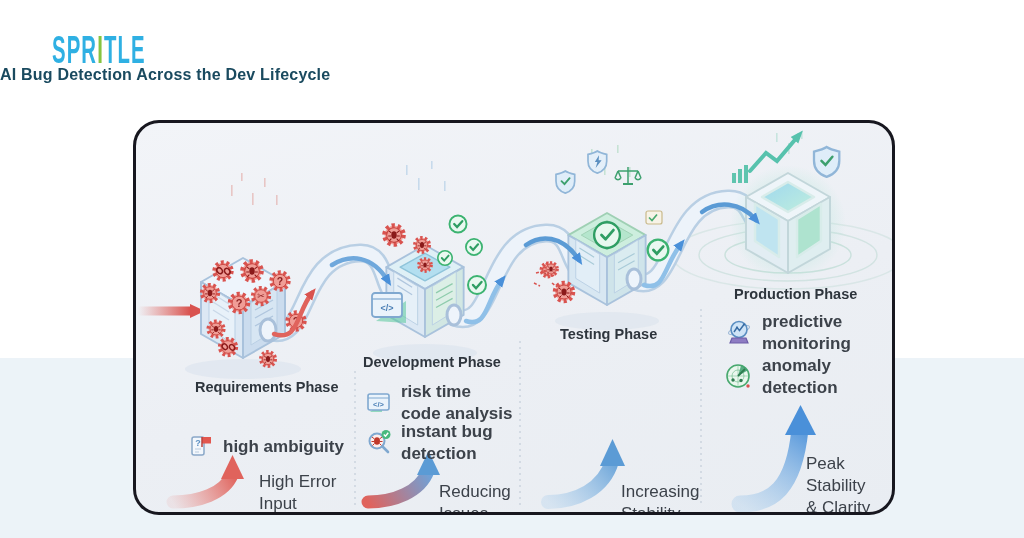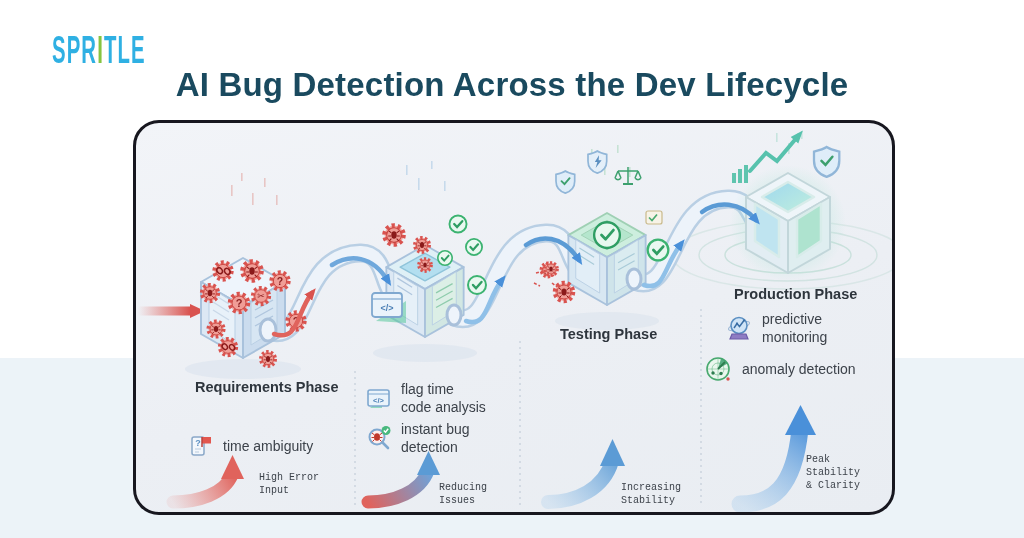--- a/index.html
+++ b/index.html
@@ -2,30 +2,30 @@
 <html><head>
 <meta charset="utf-8">
 <style>
   html,body{margin:0;padding:0;}
   body{font-family:"Liberation Sans",sans-serif;background:#ffffff;}
   .page{position:relative;width:1024px;height:538px;overflow:hidden;background:#ffffff;}
   .band{position:absolute;left:0;top:358px;width:1024px;height:180px;background:#ecf3f8;}
   .logo{position:absolute;left:52px;top:28px;font-size:37px;font-weight:700;color:#2fb0e3;
         letter-spacing:2px;transform:scale(.55,1.05);transform-origin:left top;white-space:nowrap;}
   .logo .accent{color:#86c440;}
-  .title{position:absolute;left:0;top:66px;width:1024px;text-align:center;font-size:33px;
+  .title{position:absolute;left:0;top:66px;width:1024px;text-align:left;font-size:16px;
          font-weight:700;color:#1a4a5f;letter-spacing:.2px;}
   .panel{position:absolute;left:133px;top:120px;width:762px;height:395px;box-sizing:border-box;
          border:3px solid #17171f;border-radius:26px;overflow:hidden;
          background:linear-gradient(165deg,#f2f4f8 0%,#eceff4 55%,#e9edf2 100%);}
   .illus{position:absolute;left:0;top:0;}
   .phase-title{position:absolute;font-size:14.5px;font-weight:700;color:#2e353d;white-space:nowrap;}
   .item{position:absolute;display:flex;align-items:center;gap:8px;}
-  .item .lbl{font-size:14px;color:#3c424a;line-height:1.28;white-space:pre-line;}
-  .arrow-lbl{position:absolute;font-size:10px;color:#3c424a;line-height:1.3;white-space:pre-line;font-family:Liberation Mono, monospace;}
+  .item .lbl{font-size:17px;color:#3c424a;line-height:1.28;white-space:pre-line;font-weight:bold;}
+  .arrow-lbl{position:absolute;font-size:17px;color:#3c424a;line-height:1.3;white-space:pre-line;}
   .ic{flex:0 0 auto;}
 </style>
 </head>
 <body>
 
 <div class="page">
   <div class="band"></div>
 
   <div class="logo"><span>SPR</span><span class="accent">I</span><span>TLE</span></div>
 
@@ -296,33 +296,34 @@
     <div class="phase-title" style="left:59px;top:256px">Requirements Phase</div>
     <div class="item" style="left:52px;top:310px">
       <svg class="ic" width="27" height="27">
         <rect x="4" y="4" width="12" height="18" rx="2" fill="#f3f7fc" stroke="#8aa8c8" stroke-width="1.5"></rect>
         <line x1="7" y1="16" x2="13" y2="16" stroke="#b9cbdd" stroke-width="1.2"></line>
         <line x1="7" y1="19" x2="11" y2="19" stroke="#b9cbdd" stroke-width="1.2"></line>
         <text x="10" y="13" text-anchor="middle" font-size="9" font-weight="bold" fill="#5b8fc2">?</text>
         <rect x="14" y="4" width="9" height="6.5" fill="#e2574f"></rect>
         <line x1="14" y1="4" x2="14" y2="14" stroke="#b8423c" stroke-width="1.5"></line>
       </svg>
-      <div class="lbl">time ambiguity</div>
+      <div class="lbl">high ambiguity</div>
     </div>
     <div class="arrow-lbl" style="left:123px;top:348px">High Error
 Input</div>
 
+    <div class="phase-title" style="left:227px;top:231px">Development Phase</div>
     <div class="item" style="left:230px;top:258px">
       <svg class="ic" width="27" height="27">
         <polygon points="4,23 16,13 16,23" fill="#58c99b" opacity=".6"></polygon>
         <rect x="2" y="5" width="21" height="16" rx="2" fill="#eaf3fb" stroke="#7fa8d0" stroke-width="1.6"></rect>
         <line x1="2" y1="9" x2="23" y2="9" stroke="#7fa8d0" stroke-width="1"></line>
         <text x="12.5" y="18" text-anchor="middle" font-size="7.5" font-weight="bold" fill="#4a7fb5">&lt;/&gt;</text>
       </svg>
-      <div class="lbl">flag time
+      <div class="lbl">risk time
 code analysis</div>
     </div>
     <div class="item" style="left:230px;top:298px">
       <svg class="ic" width="27" height="27">
         <circle cx="11" cy="12" r="7.5" fill="#fdeeed" stroke="#7fa8d0" stroke-width="2"></circle>
         <ellipse cx="11" cy="12" rx="3" ry="3.8" fill="#c0392b"></ellipse>
         <path d="M8.5,10 L6,8 M13.5,10 L16,8 M8,12.5 L5.5,12.5 M14,12.5 L16.5,12.5 M8.5,14.5 L6.5,16.5 M13.5,14.5 L15.5,16.5" stroke="#c0392b" stroke-width="1"></path>
         <line x1="16.5" y1="17.5" x2="22" y2="23" stroke="#7fa8d0" stroke-width="2.6" stroke-linecap="round"></line>
         <circle cx="20" cy="5.5" r="4.5" fill="#49b97e"></circle>
         <path d="M17.8,5.5 L19.5,7.2 L22.2,3.8" fill="none" stroke="#ffffff" stroke-width="1.4"></path>
@@ -343,21 +344,21 @@
         <ellipse cx="13" cy="11" rx="11" ry="3.5" fill="none" stroke="#9db8d6" stroke-width="1" transform="rotate(-18 13 11)"></ellipse>
         <circle cx="13" cy="10.5" r="8" fill="#cfe4f7" stroke="#5b8fc2" stroke-width="1.6"></circle>
         <path d="M8,13 L11,8.5 L13.5,11.5 L18,5.5" fill="none" stroke="#3a6ea5" stroke-width="1.5"></path>
         <circle cx="11" cy="8.5" r="1.1" fill="#3a6ea5"></circle>
           <circle cx="18" cy="5.5" r="1.1" fill="#3a6ea5"></circle>
         <path d="M6,19 L20,19 L22,24 L4,24 Z" fill="#8e7cc3" stroke="#6c5ca8" stroke-width="1.2"></path>
       </svg>
       <div class="lbl">predictive
 monitoring</div>
     </div>
-    <div class="item" style="left:568px;top:232px">
+    <div class="item" style="left:588px;top:232px">
       <svg class="ic" width="30" height="30">
         <circle cx="14" cy="14" r="11" fill="#eaf7ee" stroke="#49a96f" stroke-width="1.6"></circle>
         <circle cx="14" cy="14" r="6" fill="none" stroke="#49a96f" stroke-width=".8" opacity=".6"></circle>
         <line x1="3" y1="14" x2="25" y2="14" stroke="#49a96f" stroke-width=".8" opacity=".5"></line>
         <line x1="14" y1="3" x2="14" y2="25" stroke="#49a96f" stroke-width=".8" opacity=".5"></line>
         <path d="M14,14 L17,3.5 A11,11 0 0 1 23.5,8.5 Z" fill="#3da06e" opacity=".85"></path>
         <line x1="14" y1="14" x2="21" y2="7" stroke="#2e7d4f" stroke-width="1.8"></line>
         <circle cx="9" cy="18" r="1.7" fill="#2e7d4f"></circle>
           <circle cx="17" cy="18.5" r="1.7" fill="#2e7d4f"></circle>
         <circle cx="24" cy="24" r="1.7" fill="#d9534f"></circle>

